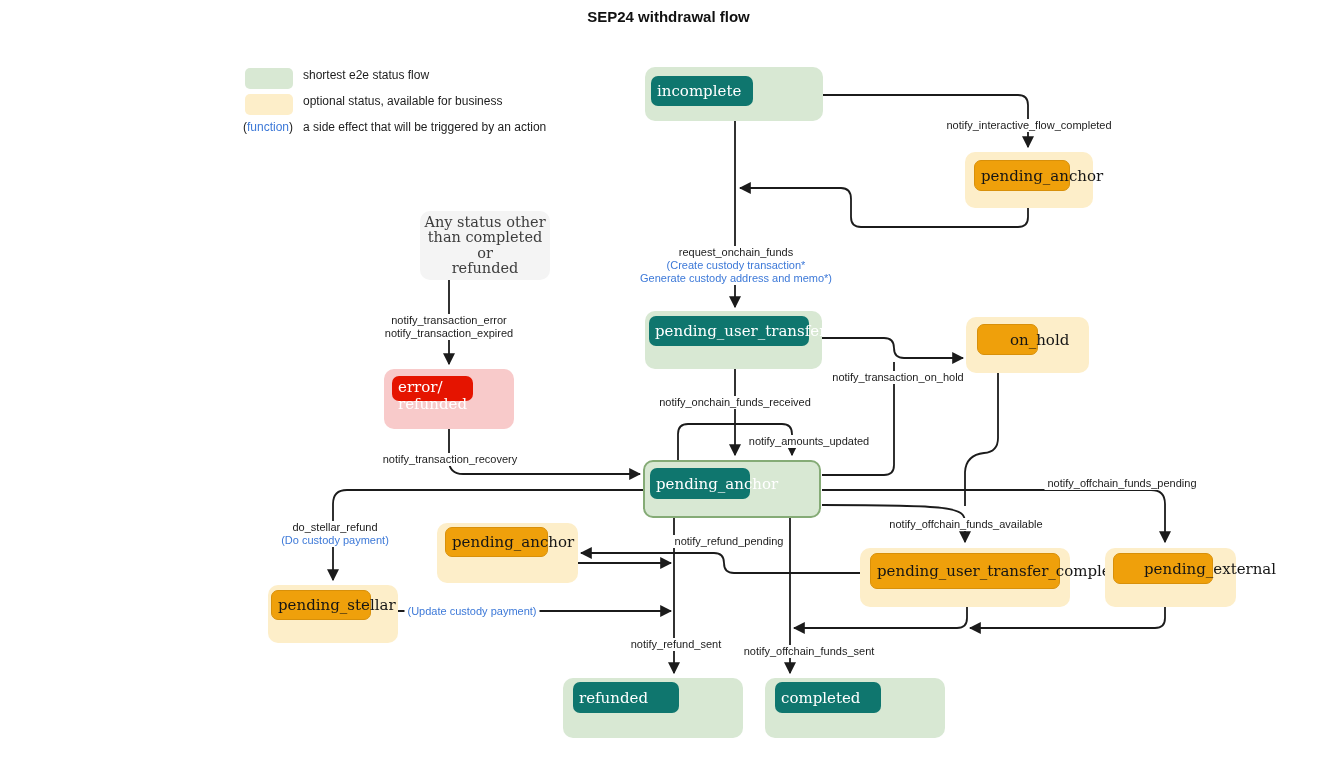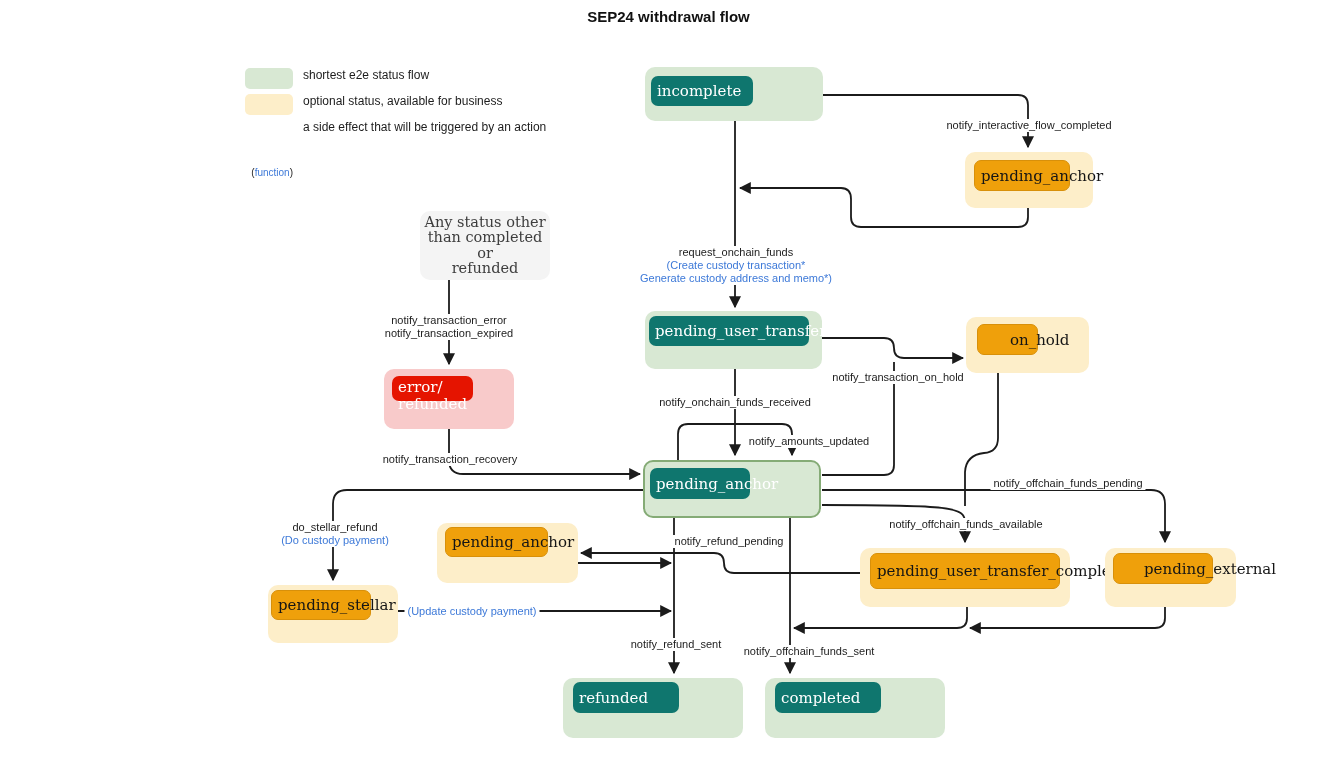--- a/index.html
+++ b/index.html
@@ -30,21 +30,21 @@
   .elabel{position:absolute;transform:translateX(-50%);background:#ffffff;
           font-size:11px;line-height:13px;white-space:nowrap;text-align:center;
           padding:0 3px;color:#1c1c1c;}
   .blue{color:#3d79d8;}
   
   #legend{position:absolute;left:235px;top:68px;font-size:12px;color:#1c1c1c;}
   .lrow{display:flex;align-items:flex-start;margin-bottom:4px;height:22px;}
   .swatch{width:48px;height:21px;border-radius:5px;margin-left:10px;margin-right:10px;}
   .sw-green{background:#d8e8d3;}
   .sw-yellow{background:#fdeec9;}
-  .fn-token{width:58px;text-align:right;margin-right:10px;font-size:10px;margin-top:47px;}
+  .fn-token{width:58px;text-align:right;margin-right:10px;font-size:12px;}
 </style>
 </head>
 <body>
 
 <div id="canvas">
 
   <div id="title">SEP24 withdrawal flow</div>
 
   <div id="legend">
     <div class="lrow">
@@ -105,21 +105,21 @@
   <div class="elabel" style="left:450px;top:453px;">notify_transaction_recovery</div>
   <div class="elabel" style="left:335px;top:521px;">
     <div>do_stellar_refund</div>
     <div class="blue">(Do custody payment)</div>
   </div>
   <div class="elabel blue" style="left:472px;top:605px;">(Update custody payment)</div>
   <div class="elabel" style="left:729px;top:535px;">notify_refund_pending</div>
   <div class="elabel" style="left:676px;top:638px;">notify_refund_sent</div>
   <div class="elabel" style="left:809px;top:645px;">notify_offchain_funds_sent</div>
   <div class="elabel" style="left:966px;top:518px;">notify_offchain_funds_available</div>
-  <div class="elabel" style="left:1068px;top:477px;text-align:center;">notify_offchain_funds_pending</div>
+  <div class="elabel" style="left:1122px;top:477px;text-align:center;">notify_offchain_funds_pending</div>
 
   <div class="node green-c" style="left:645px;top:67px;width:178px;height:54px;">
     <div class="inner green-i" style="left:6px;top:9px;width:102px;height:30px;">incomplete</div>
   </div>
 
   <div class="node yellow-c" style="left:965px;top:152px;width:128px;height:56px;">
     <div class="inner orange-i" style="left:9px;top:8px;width:96px;height:31px;">pending_anchor</div>
   </div>
 
   <div class="node gray-c" style="left:384px;top:211px;width:130px;height:69px;">

